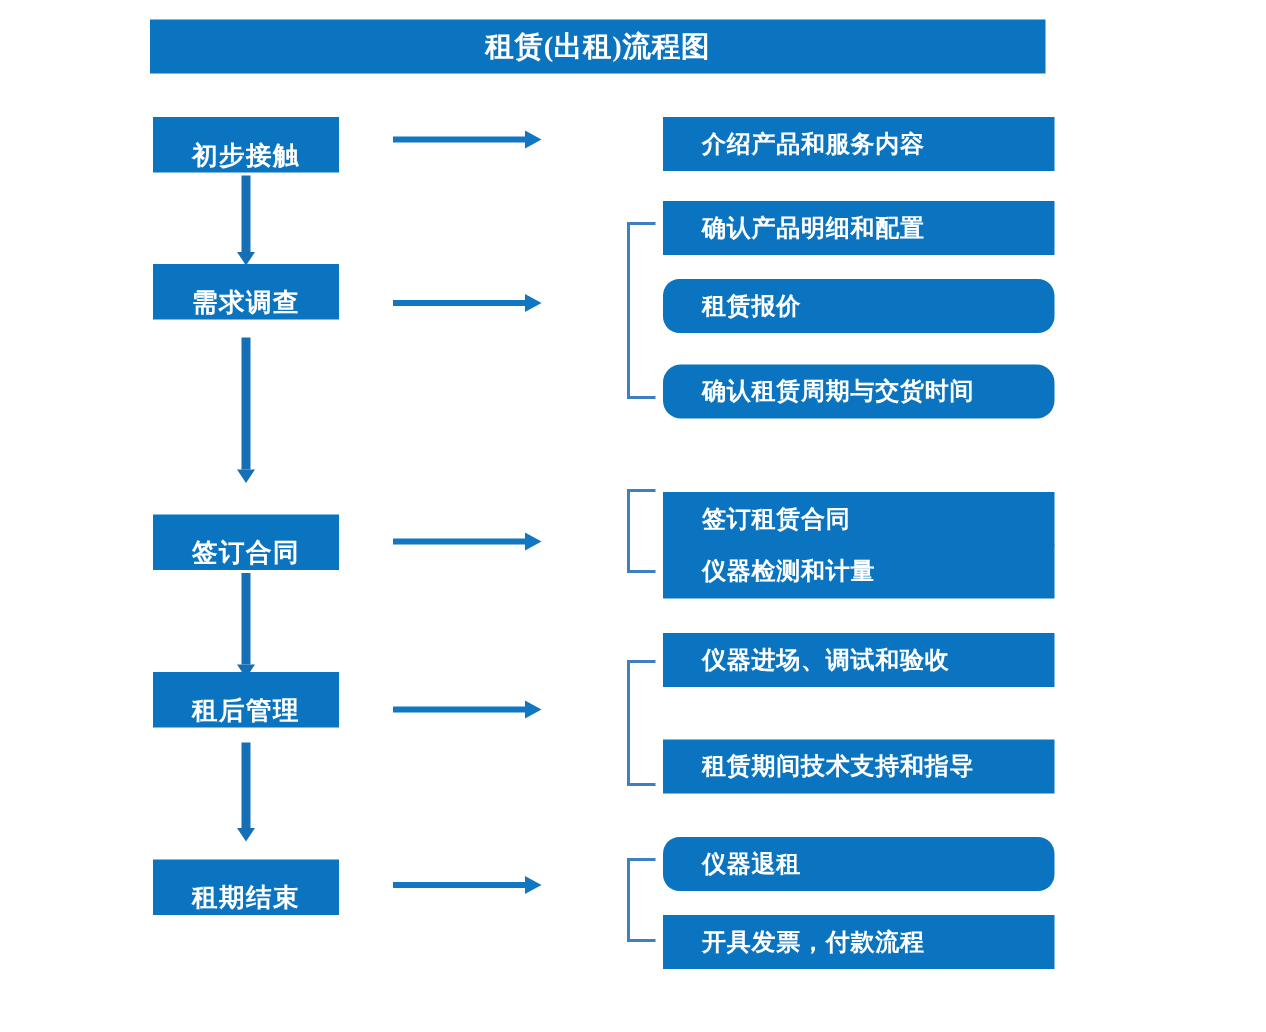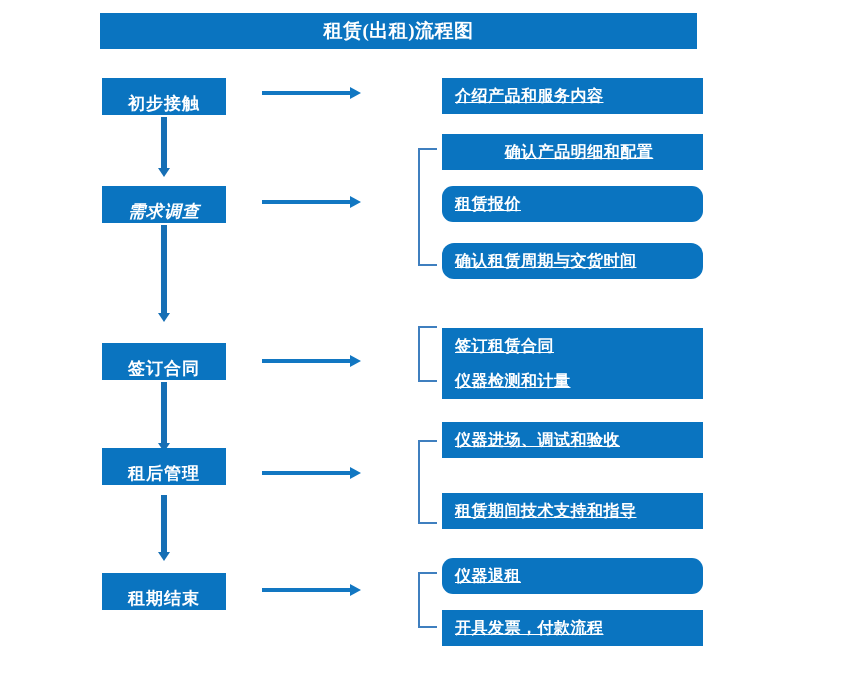--- a/index.html
+++ b/index.html
@@ -53,24 +53,23 @@
     position: absolute;
     left: 442px;
     width: 261px;
     height: 36px;
     background: #0a74c0;
     color: #ffffff;
     font-size: 16px;
     font-weight: bold;
     display: flex;
     align-items: center;
-    padding-left: 13px;
+    padding-left: 26px;
     box-sizing: border-box;
     letter-spacing: 0.5px;
-    text-decoration: underline;
   }
   .down-arrow {
     position: absolute;
     left: 158px;
     width: 12px;
   }
   .down-arrow .shaft {
     position: absolute;
     left: 3px;
     top: 0;
@@ -134,29 +133,29 @@
         <div class="shaft"></div>
         <div class="head"></div>
       </div>
       <div class="detail-box" style="top: 78px;">
         <span>介绍产品和服务内容</span>
       </div>
       <div class="down-arrow" style="top: 117px; height: 60px;">
         <div class="shaft" style="height: 51px;"></div>
         <div class="head" style="top: 51px;"></div>
       </div>
-      <div class="stage-box" style="top: 186px; font-style: italic;">
+      <div class="stage-box" style="top: 176px;">
         <span>需求调查</span>
       </div>
       <div class="right-arrow" style="top: 196px;">
         <div class="shaft"></div>
         <div class="head"></div>
       </div>
       <div class="bracket" style="top: 148px; height: 118px;"></div>
-      <div class="detail-box" style="top: 134px; justify-content: center;">
+      <div class="detail-box" style="top: 134px;">
         <span>确认产品明细和配置</span>
       </div>
       <div class="detail-box" style="top: 186px; border-radius: 11px;">
         <span>租赁报价</span>
       </div>
       <div class="detail-box" style="top: 243px; border-radius: 12px;">
         <span>确认租赁周期与交货时间</span>
       </div>
       <div class="down-arrow" style="top: 225px; height: 97px;">
         <div class="shaft" style="height: 88px;"></div>

